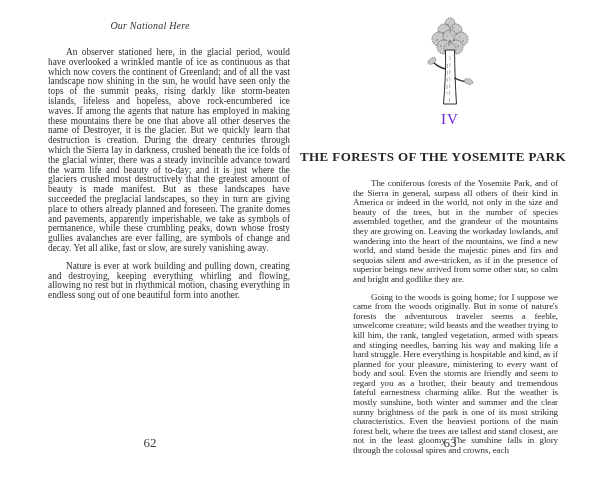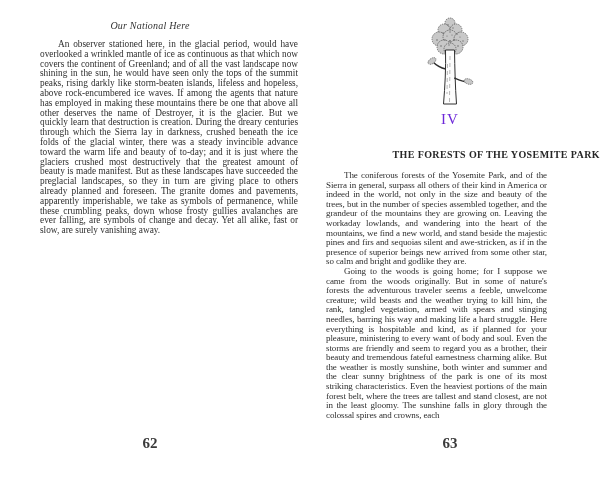--- a/index.html
+++ b/index.html
@@ -22,63 +22,64 @@
     letter-spacing: 0.2px;
     color: #333;
   }
   .left-body {
     left: 40px; top: 40px; width: 258px;
     font-size: 9.3px;
     line-height: 9.8px;
     text-align: justify;
     color: #2e2e2e;
   }
-  .left-body p, .right-body p { margin: 0; text-indent: 18px; }
+  .left-body p, .right-body p { margin: 8px; text-indent: 18px; }
 
-  .folio { top: 435px; width: 300px; text-align: center; font-size: 15px; color: #3a3a3a; font-weight: bold; }
+  .folio { top: 435px; width: 300px; text-align: center; font-size: 13px; color: #3a3a3a; }
   .folio-left  { left: 0; }
   .folio-right { left: 300px; text-align: center; }
 
   
   .ornament-wrap {
     left: 300px; top: 16px; width: 300px;
     text-align: center;
   }
   .chapter-number {
     left: 300px; top: 111px; width: 300px;
     text-align: center;
     font-size: 15px;
     letter-spacing: 1px;
     color: #6d28d9;
   }
   .chapter-title {
     left: 300px; top: 149px; width: 300px;
-    text-align: right;
+    text-align: left;
     font-weight: bold;
-    font-size: 10px;
+    font-size: 13px;
     letter-spacing: 0.4px;
     color: #262626;
     white-space: nowrap;
   }
   .right-body {
-    left: 326px; top: 171px; width: 221px;
+    left: 345px; top: 171px; width: 221px;
     font-size: 9px;
     line-height: 9.6px;
     letter-spacing: -0.1px;
     text-align: justify;
     color: #2e2e2e;
   }
 </style>
 </head>
 <body>
 
 <div class="abs running-head">Our National Here</div>
 
 <div class="abs left-body">
   <p>An observer stationed here, in the glacial period, would have overlooked a wrinkled mantle of ice as continuous as that which now covers the continent of Greenland; and of all the vast landscape now shining in the sun, he would have seen only the tops of the summit peaks, rising darkly like storm-beaten islands, lifeless and hopeless, above rock-encumbered ice waves. If among the agents that nature has employed in making these mountains there be one that above all other deserves the name of Destroyer, it is the glacier. But we quickly learn that destruction is creation. During the dreary centuries through which the Sierra lay in darkness, crushed beneath the ice folds of the glacial winter, there was a steady invincible advance toward the warm life and beauty of to-day; and it is just where the glaciers crushed most destructively that the greatest amount of beauty is made manifest. But as these landscapes have succeeded the preglacial landscapes, so they in turn are giving place to others already planned and foreseen. The granite domes and pavements, apparently imperishable, we take as symbols of permanence, while these crumbling peaks, down whose frosty gullies avalanches are ever falling, are symbols of change and decay. Yet all alike, fast or slow, are surely vanishing away.</p>
+  <p>Nature is ever at work building and pulling down, creating and destroying, keeping everything whirling and flowing, allowing no rest but in rhythmical motion, chasing everything in endless song out of one beautiful form into another.</p>
 </div>
 
 <div class="abs folio folio-left">62</div>
 
 <div class="abs ornament-wrap">
   <svg width="54" height="92" viewBox="0 0 54 92" aria-hidden="true">
 
     <g fill="#c8c8c8" stroke="#4a4a4a" stroke-width="0.7" stroke-dasharray="1.4 0.9">
       <circle cx="27" cy="7" r="5"></circle>
       <circle cx="21" cy="14" r="6"></circle>

